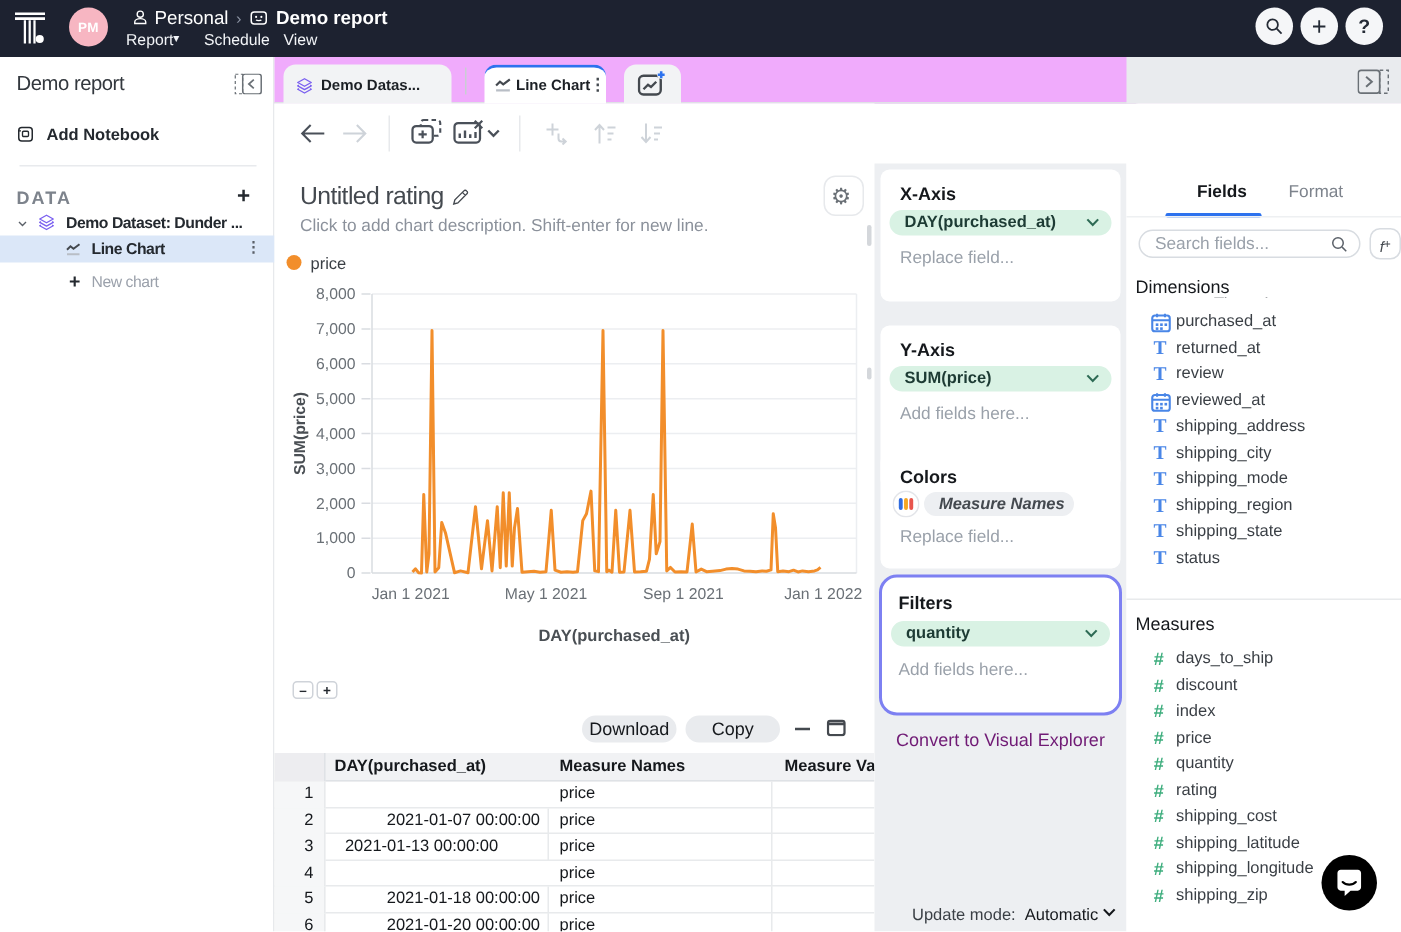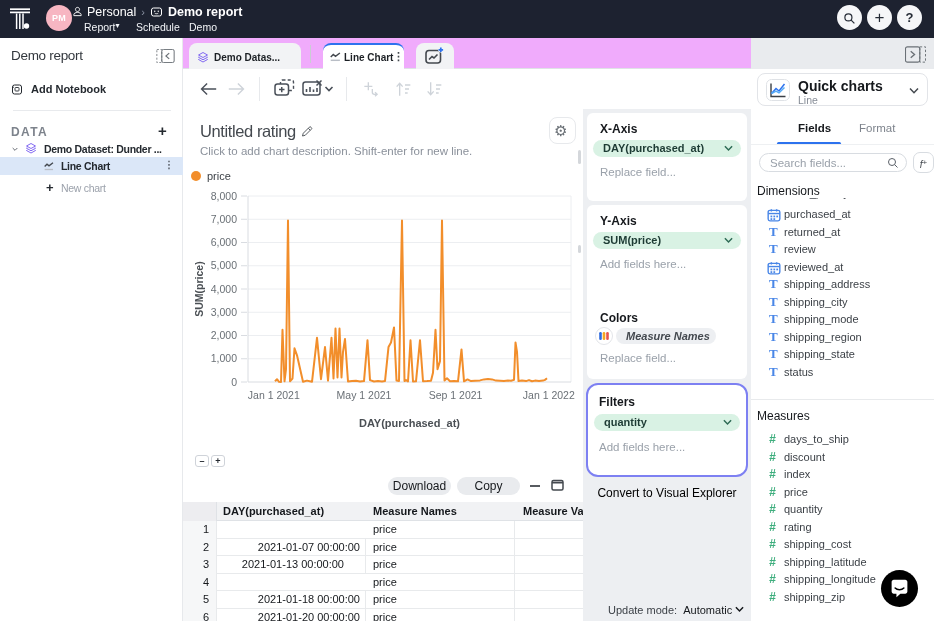--- a/index.html
+++ b/index.html
@@ -3,21 +3,21 @@
 <meta charset="utf-8">
 <style>
 * { margin:0; padding:0; box-sizing:border-box; }
 html,body { width:934px; height:621px; overflow:hidden; }
 body { font-family:"Liberation Sans", sans-serif; position:relative; background:#fff; }
 .abs { position:absolute; }
 
 
 #topbar { position:absolute; left:0; top:0; width:934px; height:38px; background:#1d2230; color:#fff; }
 #avatar { position:absolute; left:46px; top:5px; width:26px; height:26px; border-radius:50%; background:#f7b6c2; color:#fff; font-size:9px; font-weight:bold; text-align:center; line-height:26px; letter-spacing:.3px; }
-#crumbs { position:absolute; left:72px; top:5px; font-size:12.5px; color:#fff; white-space:nowrap; }
+#crumbs { position:absolute; left:88px; top:5px; font-size:12.5px; color:#fff; white-space:nowrap; }
 #crumbs .sep { color:#8b93a3; margin:0 5px; font-size:11px; }
 #crumbs b { font-weight:bold; }
 #menurow { position:absolute; left:0; top:21px; font-size:10.5px; color:#f2f4f7; }
 #menurow span { position:absolute; white-space:nowrap; }
 .cbtn { position:absolute; top:5px; width:25px; height:25px; border-radius:50%; background:#f5f6f8; color:#252b36; text-align:center; line-height:25px; font-size:15px; }
 
 
 #sidebar { position:absolute; left:0; top:38px; width:183px; height:583px; background:#fff; border-right:1px solid #e7e9ec; }
 #sb-title { position:absolute; left:11px; top:10px; font-size:13.5px; letter-spacing:-0.3px; color:#33383e; }
 #sb-collapse { position:absolute; left:156px; top:11px; width:19px; height:14px; }
@@ -97,21 +97,21 @@
       </svg>Personal<span class="sep">›</span><svg width="13" height="12" viewBox="0 0 24 24" style="vertical-align:-2px;margin-right:5px">
         <rect x="2" y="4" width="20" height="16" rx="4" fill="none" stroke="#fff" stroke-width="2"></rect>
         <circle cx="8.5" cy="10.5" r="1.4" fill="#fff"></circle>
         <circle cx="15.5" cy="10.5" r="1.4" fill="#fff"></circle>
         <path d="M8.5 14.5c1 1.2 6 1.2 7 0" fill="none" stroke="#fff" stroke-width="1.8"></path>
       </svg><b>Demo report</b>
   </div>
   <div id="menurow">
       <span style="left:84px">Report <span style="font-size:8px">▾</span></span>
       <span style="left:136px">Schedule</span>
-      <span style="left:189px">Demo</span>
+      <span style="left:189px">View</span>
     </div>
   <div class="cbtn" style="left:837px">
     <svg width="13" height="13" viewBox="0 0 24 24" style="vertical-align:-2px">
         <circle cx="10" cy="10" r="6.5" fill="none" stroke="#252b36" stroke-width="2.2"></circle>
         <path d="M15 15 L21 21" stroke="#252b36" stroke-width="2.2"></path>
       </svg>
   </div>
   <div class="cbtn" style="left:867px;font-size:17px;font-weight:normal">+</div>
   <div class="cbtn" style="left:897px;font-weight:bold;font-size:13px">?</div>
 </div>
@@ -320,21 +320,21 @@
       <div class="tcell" style="left:0;width:34px;background:#f6f7f8;border-right:1px solid #e8eaec;text-align:right;padding-right:7px;height:17.5px;line-height:17.5px">1</div>
       <div class="tcell" style="left:190px;width:142px;border-right:1px solid #e8eaec;height:17.5px;line-height:17.5px">price</div>
     </div>
     <div class="trow" style="top:36.5px;height:17.5px">
       <div class="tcell" style="left:0;width:34px;background:#f6f7f8;border-right:1px solid #e8eaec;text-align:right;padding-right:7px;height:17.5px;line-height:17.5px">2</div>
       <div class="tcell" style="left:35px;width:148px;text-align:right;border-right:1px solid #e8eaec;height:17.5px;line-height:17.5px;padding-right:5px">2021-01-07 00:00:00</div>
       <div class="tcell" style="left:190px;width:142px;border-right:1px solid #e8eaec;height:17.5px;line-height:17.5px">price</div>
     </div>
     <div class="trow" style="top:54px;height:17.5px">
       <div class="tcell" style="left:0;width:34px;background:#f6f7f8;border-right:1px solid #e8eaec;text-align:right;padding-right:7px;height:17.5px;line-height:17.5px">3</div>
-      <div class="tcell" style="left:35px;width:148px;text-align:right;border-right:1px solid #e8eaec;height:17.5px;line-height:17.5px;padding-right:21px">2021-01-13 00:00:00</div>
+      <div class="tcell" style="left:35px;width:148px;text-align:center;border-right:1px solid #e8eaec;height:17.5px;line-height:17.5px;padding-right:21px">2021-01-13 00:00:00</div>
       <div class="tcell" style="left:190px;width:142px;border-right:1px solid #e8eaec;height:17.5px;line-height:17.5px">price</div>
     </div>
     <div class="trow" style="top:71.5px;height:17.5px">
       <div class="tcell" style="left:0;width:34px;background:#f6f7f8;border-right:1px solid #e8eaec;text-align:right;padding-right:7px;height:17.5px;line-height:17.5px">4</div>
       <div class="tcell" style="left:190px;width:142px;border-right:1px solid #e8eaec;height:17.5px;line-height:17.5px">price</div>
     </div>
     <div class="trow" style="top:89px;height:17.5px">
       <div class="tcell" style="left:0;width:34px;background:#f6f7f8;border-right:1px solid #e8eaec;text-align:right;padding-right:7px;height:17.5px;line-height:17.5px">5</div>
       <div class="tcell" style="left:35px;width:148px;text-align:right;border-right:1px solid #e8eaec;height:17.5px;line-height:17.5px;padding-right:5px">2021-01-18 00:00:00</div>
       <div class="tcell" style="left:190px;width:142px;border-right:1px solid #e8eaec;height:17.5px;line-height:17.5px">price</div>
@@ -347,21 +347,21 @@
   </div>
 
 <div id="midpanel">
     <div class="card" style="top:4px;height:88px">
       <div class="cardlabel">X-Axis</div>
       <div class="gpill">DAY(purchased_at)<svg class="pillchev" width="9" height="7" viewBox="0 0 10 7">
           <path d="M1 1 L5 5.2 L9 1" fill="none" stroke="#2e6b55" stroke-width="1.6"></path>
         </svg></div>
       <div class="ghint" style="top:53px">Replace field...</div>
     </div>
-    <div class="card" style="top:96px;height:109px">
+    <div class="card" style="top:108px;height:109px">
       <div class="cardlabel">Y-Axis</div>
       <div class="gpill">SUM(price)<svg class="pillchev" width="9" height="7" viewBox="0 0 10 7">
           <path d="M1 1 L5 5.2 L9 1" fill="none" stroke="#2e6b55" stroke-width="1.6"></path>
         </svg></div>
       <div class="ghint" style="top:53px">Add fields here...</div>
     </div>
     <div class="card" style="top:193px;height:77px">
       <div class="cardlabel">Colors</div>
       <svg style="position:absolute;left:8px;top:25px" width="18" height="18" viewBox="0 0 18 18">
         <circle cx="9" cy="9" r="8.5" fill="#fff" stroke="#e3e5e9"></circle>
@@ -372,47 +372,34 @@
       <div style="position:absolute;left:29px;top:26px;width:100px;height:16px;border-radius:8px;background:#edeff2;font-size:11px;font-weight:bold;font-style:italic;color:#44494f;line-height:16px;padding-left:10px">Measure Names</div>
       <div class="ghint" style="top:50px">Replace field...</div>
     </div>
     <div class="card" style="top:274px;height:94px;left:3px;width:162px;border:2.5px solid #7d80f2;border-radius:12px">
       <div class="cardlabel" style="left:11px;top:10px">Filters</div>
       <div class="gpill" style="top:29px">quantity<svg class="pillchev" width="9" height="7" viewBox="0 0 10 7">
           <path d="M1 1 L5 5.2 L9 1" fill="none" stroke="#2e6b55" stroke-width="1.6"></path>
         </svg></div>
       <div class="ghint" style="top:56px;left:11px">Add fields here...</div>
     </div>
-    <div style="position:absolute;top:377px;width:168px;text-align:center;font-size:12px;color:#000000">Convert to Visual Explorer</div>
+    <div style="position:absolute;top:377px;width:168px;text-align:center;font-size:12px;color:#701a75">Convert to Visual Explorer</div>
     <div style="position:absolute;top:495px;left:25px;font-size:11px;color:#3a3f45;white-space:nowrap">Update mode: &nbsp;<span style="color:#15181c">Automatic</span> <svg width="9" height="7" viewBox="0 0 10 7" style="vertical-align:1px">
         <path d="M1 1 L5 5.2 L9 1" fill="none" stroke="#15181c" stroke-width="1.6"></path>
       </svg></div>
   </div>
 
 <div id="rstrip">
   <svg style="position:absolute;left:154px;top:8px" width="21" height="17" viewBox="0 0 22 17">
     <rect x="0.5" y="0.5" width="15" height="16" rx="2" fill="none" stroke="#6a7076" stroke-width="1.2"></rect>
     <path d="M6 5 L10 8.5 L6 12" fill="none" stroke="#6a7076" stroke-width="1.4"></path>
     <rect x="15.5" y="0.5" width="6" height="16" fill="none" stroke="#6a7076" stroke-dasharray="2.5 2" stroke-width="1"></rect>
   </svg>
 </div>
 <div id="rpanel">
-    <div style="position:absolute;left:6px;top:4px;width:171px;height:33px;border:1px solid #e2e4e8;border-radius:8px">
-      <svg style="position:absolute;left:8px;top:5px" width="24" height="22" viewBox="0 0 24 22">
-        <rect x="0.5" y="0.5" width="23" height="21" rx="5" fill="none" stroke="#dfe2e6"></rect>
-        <path d="M5 4.5 V17.5 H19.5" fill="none" stroke="#3a3f45" stroke-width="1.4"></path>
-        <path d="M5.5 14.5 L10 9.5 L13 12 L18.5 5" fill="none" stroke="#2d72ee" stroke-width="1.5"></path>
-        <path d="M5.5 14.5 L10 12 L13 13.8 L18.5 8.5" fill="none" stroke="#56aaf5" stroke-width="1.5"></path>
-      </svg>
-      <div style="position:absolute;left:40px;top:4px;font-size:14px;font-weight:bold;color:#15181c">Quick charts</div>
-      <div style="position:absolute;left:40px;top:20px;font-size:10.5px;color:#868c96">Line</div>
-      <svg style="position:absolute;right:8px;top:13px" width="10" height="8" viewBox="0 0 10 7">
-        <path d="M1 1 L5 5.2 L9 1" fill="none" stroke="#44494f" stroke-width="1.5"></path>
-      </svg>
-    </div>
     <div style="position:absolute;left:47px;top:53px;font-size:11.5px;font-weight:bold;color:#15181c">Fields</div>
     <div style="position:absolute;left:108px;top:53px;font-size:11.5px;color:#7d838c">Format</div>
     <div style="position:absolute;left:26px;top:73px;width:64px;height:3px;border-radius:2px;background:#2d72ee"></div>
     <div style="position:absolute;left:0;top:75px;width:183px;height:1px;background:#eef0f2"></div>
     <div style="position:absolute;left:8px;top:84px;width:148px;height:19px;border:1px solid #d8dce1;border-radius:10px;font-size:11.5px;color:#9aa1aa;line-height:18px;padding-left:10px">Search fields...<svg style="position:absolute;right:7px;top:3px" width="12" height="12" viewBox="0 0 24 24">
         <circle cx="10" cy="10" r="7" fill="none" stroke="#5a6068" stroke-width="2"></circle>
         <path d="M15.5 15.5 L21 21" stroke="#5a6068" stroke-width="2"></path>
       </svg></div>
     <div style="position:absolute;left:162px;top:83px;width:21px;height:21px;border:1px solid #d8dce1;border-radius:7px;text-align:center;font-size:10px;color:#44494f;line-height:20px"><i>f</i><span style="font-size:8px;vertical-align:3px">+</span></div>
     <div style="position:absolute;left:6px;top:115px;font-size:12px;color:#15181c">Dimensions</div>

